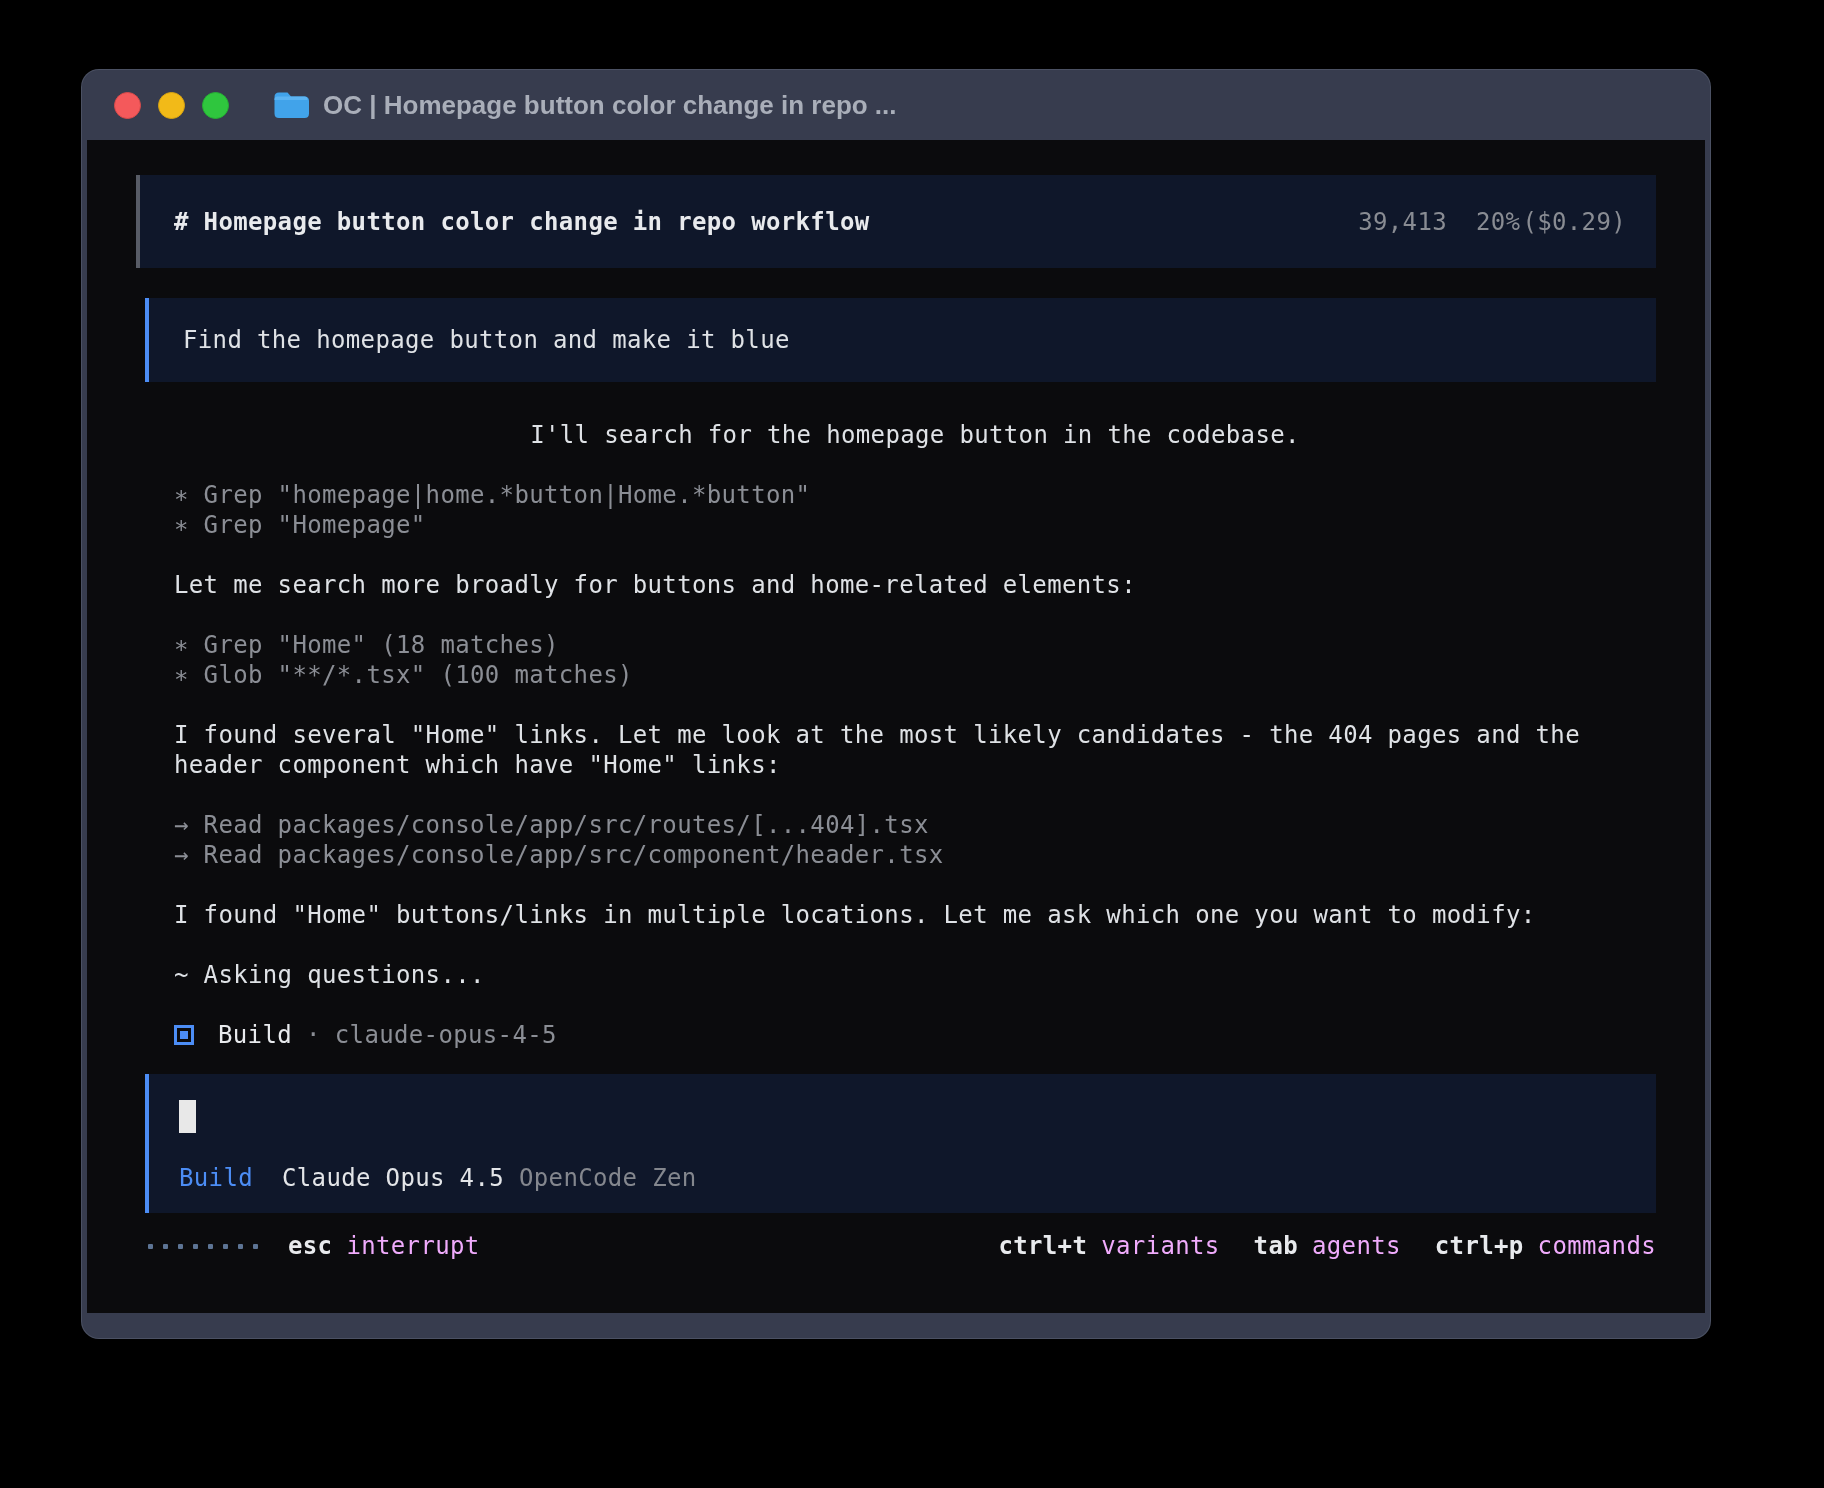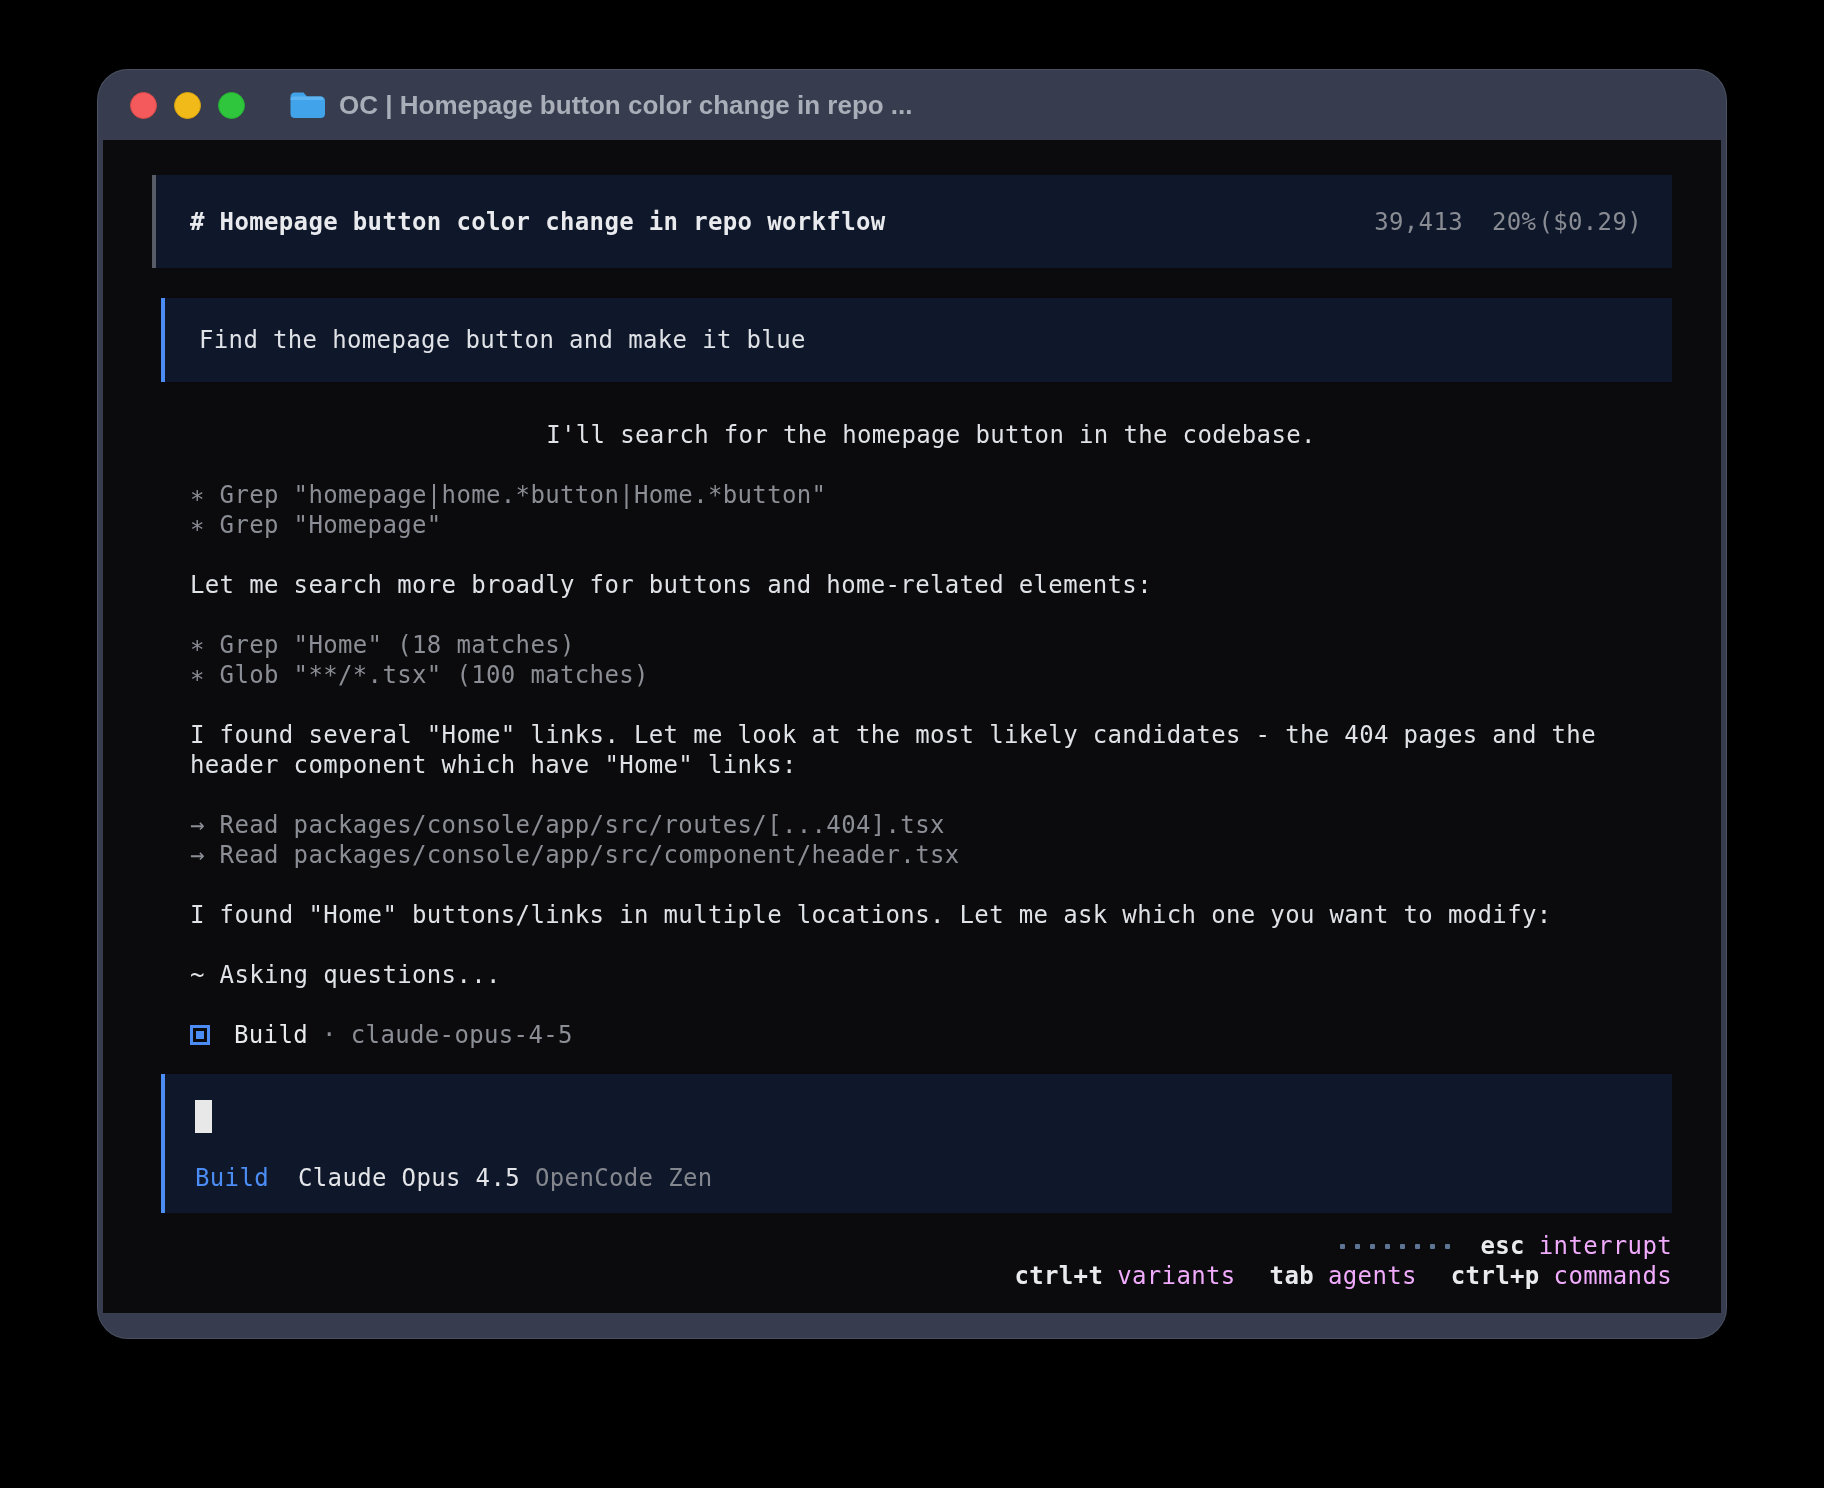--- a/index.html
+++ b/index.html
@@ -6,24 +6,24 @@
   html, body { margin: 0; padding: 0; }
   body {
     width: 1824px; height: 1488px;
     background: #000000;
     position: relative;
     font-family: "DejaVu Sans Mono", monospace;
     overflow: hidden;
   }
 
   .window {
-    position: absolute; left: 98px; top: 70px;
+    position: absolute; left: 82px; top: 70px;
     width: 1628px; height: 1268px;
     background: #373c4e;
-    border-radius: 30px;
+    border-radius: 17px;
     box-shadow: 0 0 0 1px #4b5163, 0 30px 80px rgba(0,0,0,0.85);
     padding: 0 5px 25px 5px;
     display: flex; flex-direction: column;
   }
 
   
   .titlebar {
     flex: 0 0 70px;
     display: flex; align-items: center;
     padding: 0 27px;
@@ -103,23 +103,22 @@
     padding: 26px 0 20px 30px;
   }
   .cursor-block { width: 17px; height: 33px; background: #e8e8e8; }
   .model-line { margin-top: 30px; display: flex; white-space: nowrap; }
   .model-line .mode { color: #4c8df5; margin-right: 29px; }
   .model-line .model { color: #e3e5e8; margin-right: 15px; }
   .model-line .provider { color: #84878e; }
 
   .footer {
     margin-top: 18px;
-    display: flex; align-items: flex-end; justify-content: space-between;
+    display: flex; align-items: flex-start; justify-content: space-between;
     padding-left: 12px;
-    flex-direction: column;
   }
   .footer-left { display: flex; align-items: center; }
   .spinner-dots { display: flex; gap: 10px; margin-right: 30px; }
   .spinner-dot { width: 5px; height: 5px; border-radius: 1px; background: #5d7494; }
   .key { color: #e8eaed; font-weight: bold; margin-right: 14px; }
   .hint-label { color: #f0abfc; }
   .footer-right { display: flex; align-items: center; gap: 34px; }
   .hint { display: flex; align-items: center; white-space: nowrap; }
 </style>
 </head>

